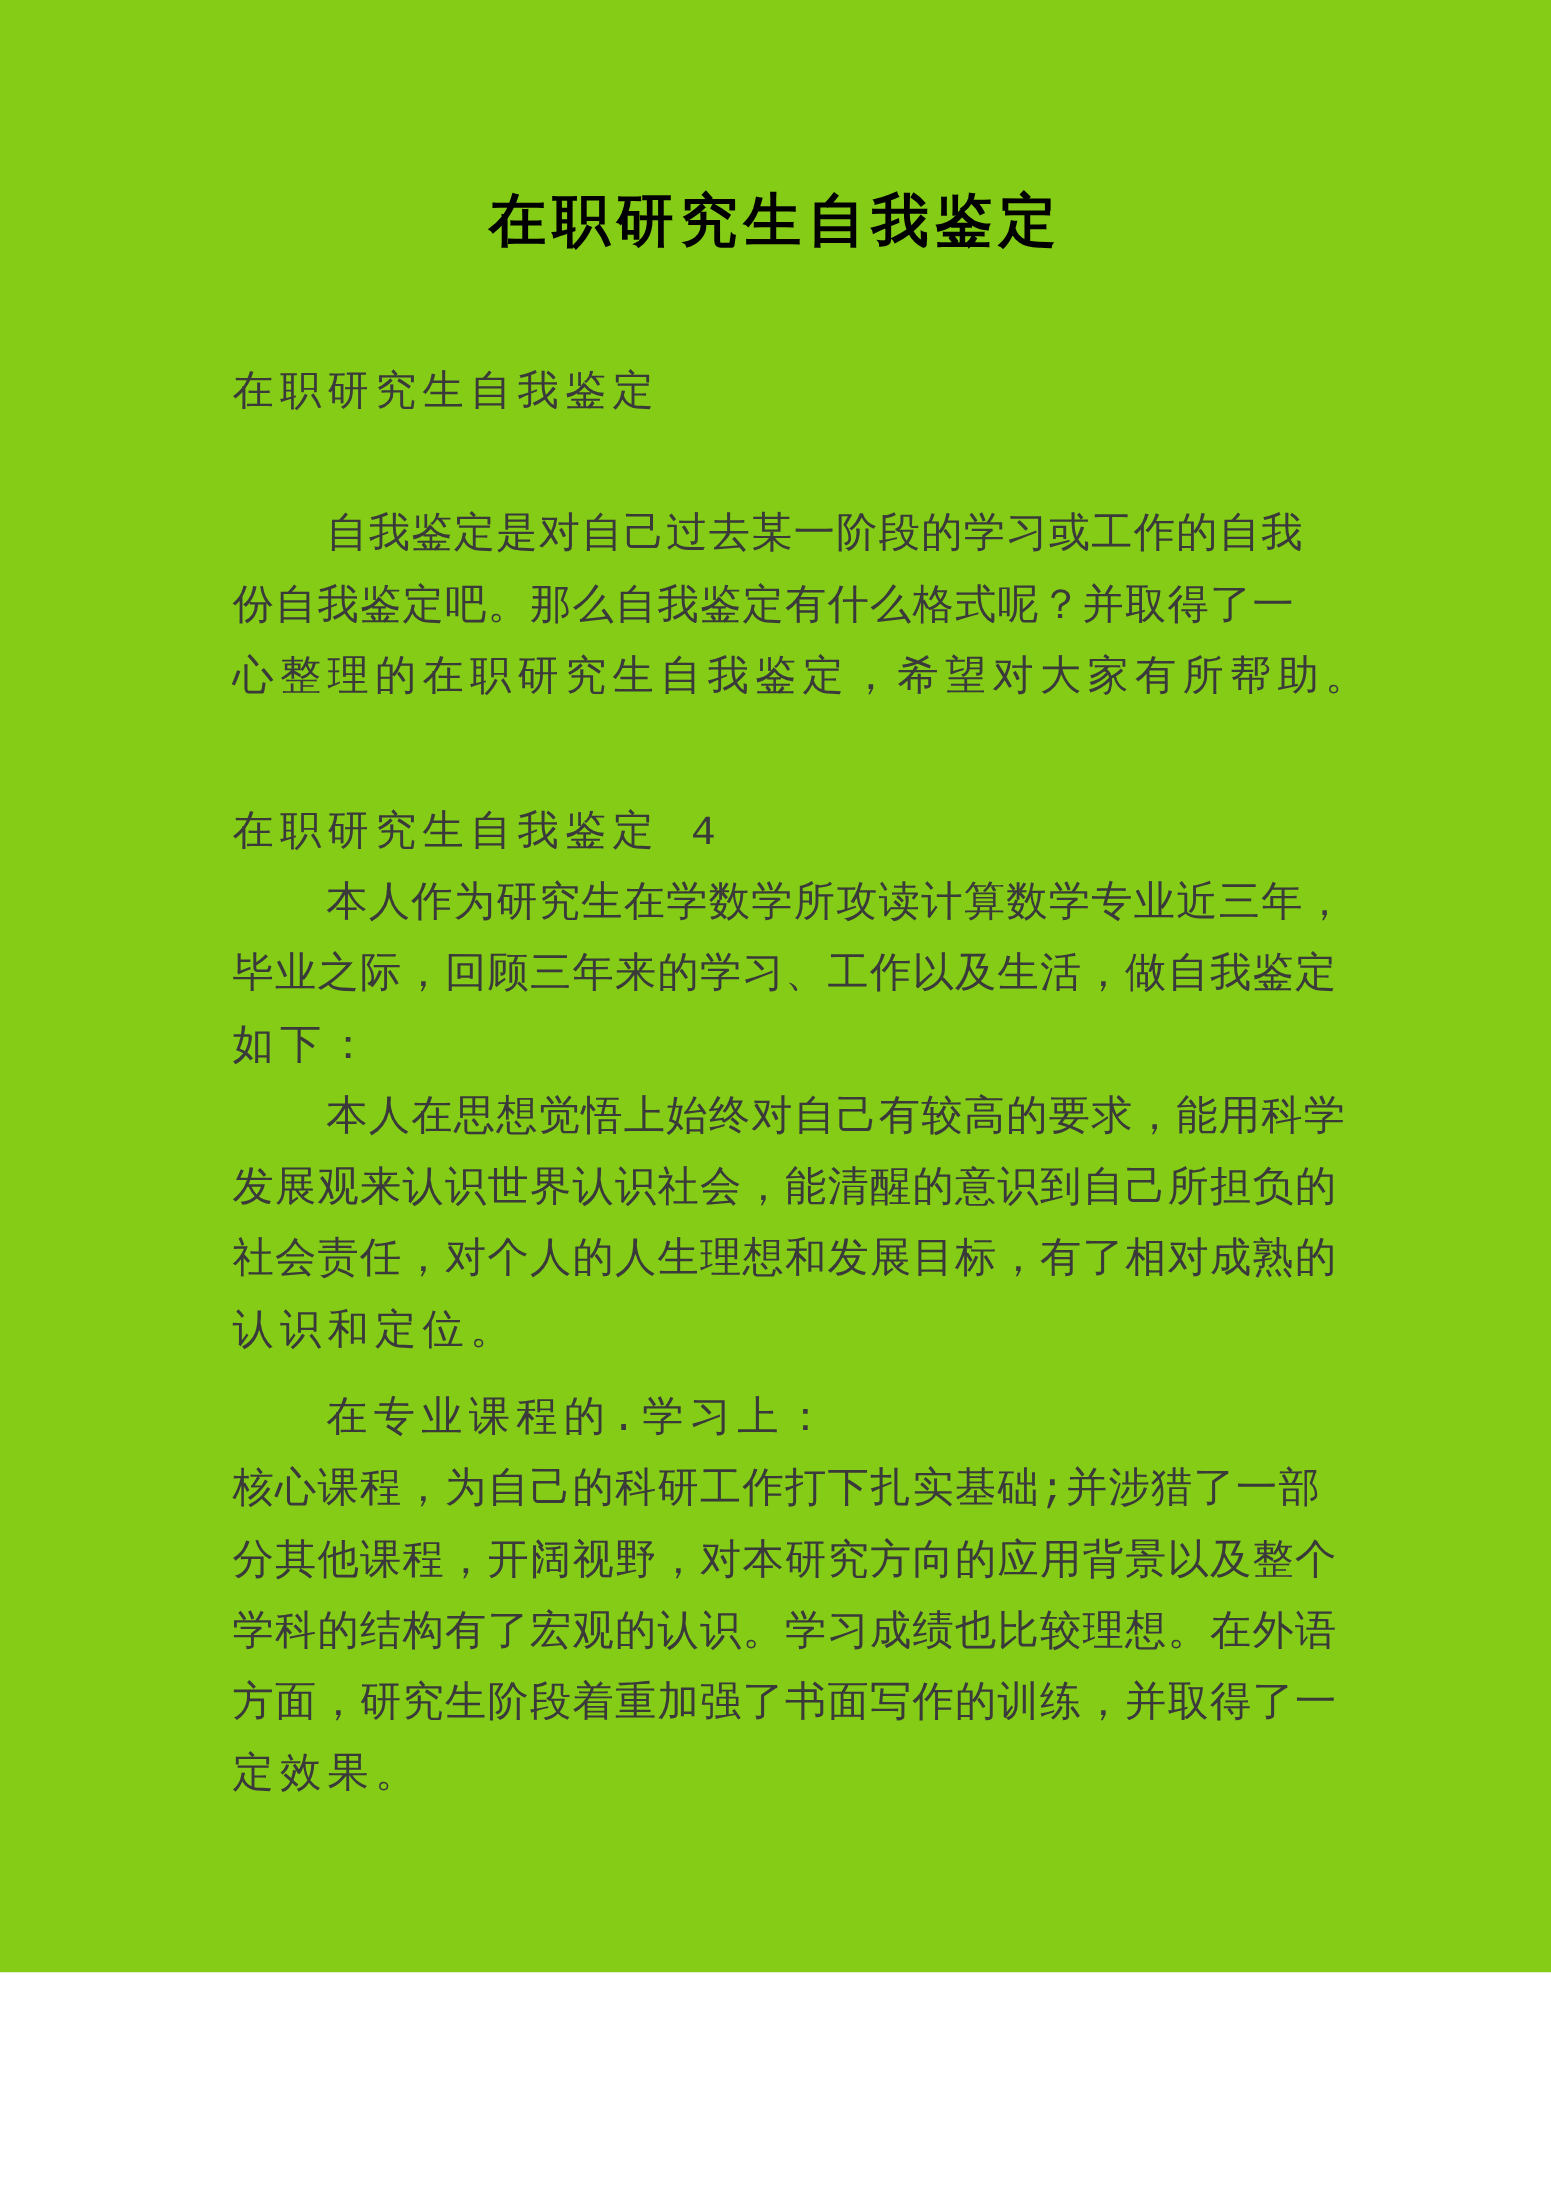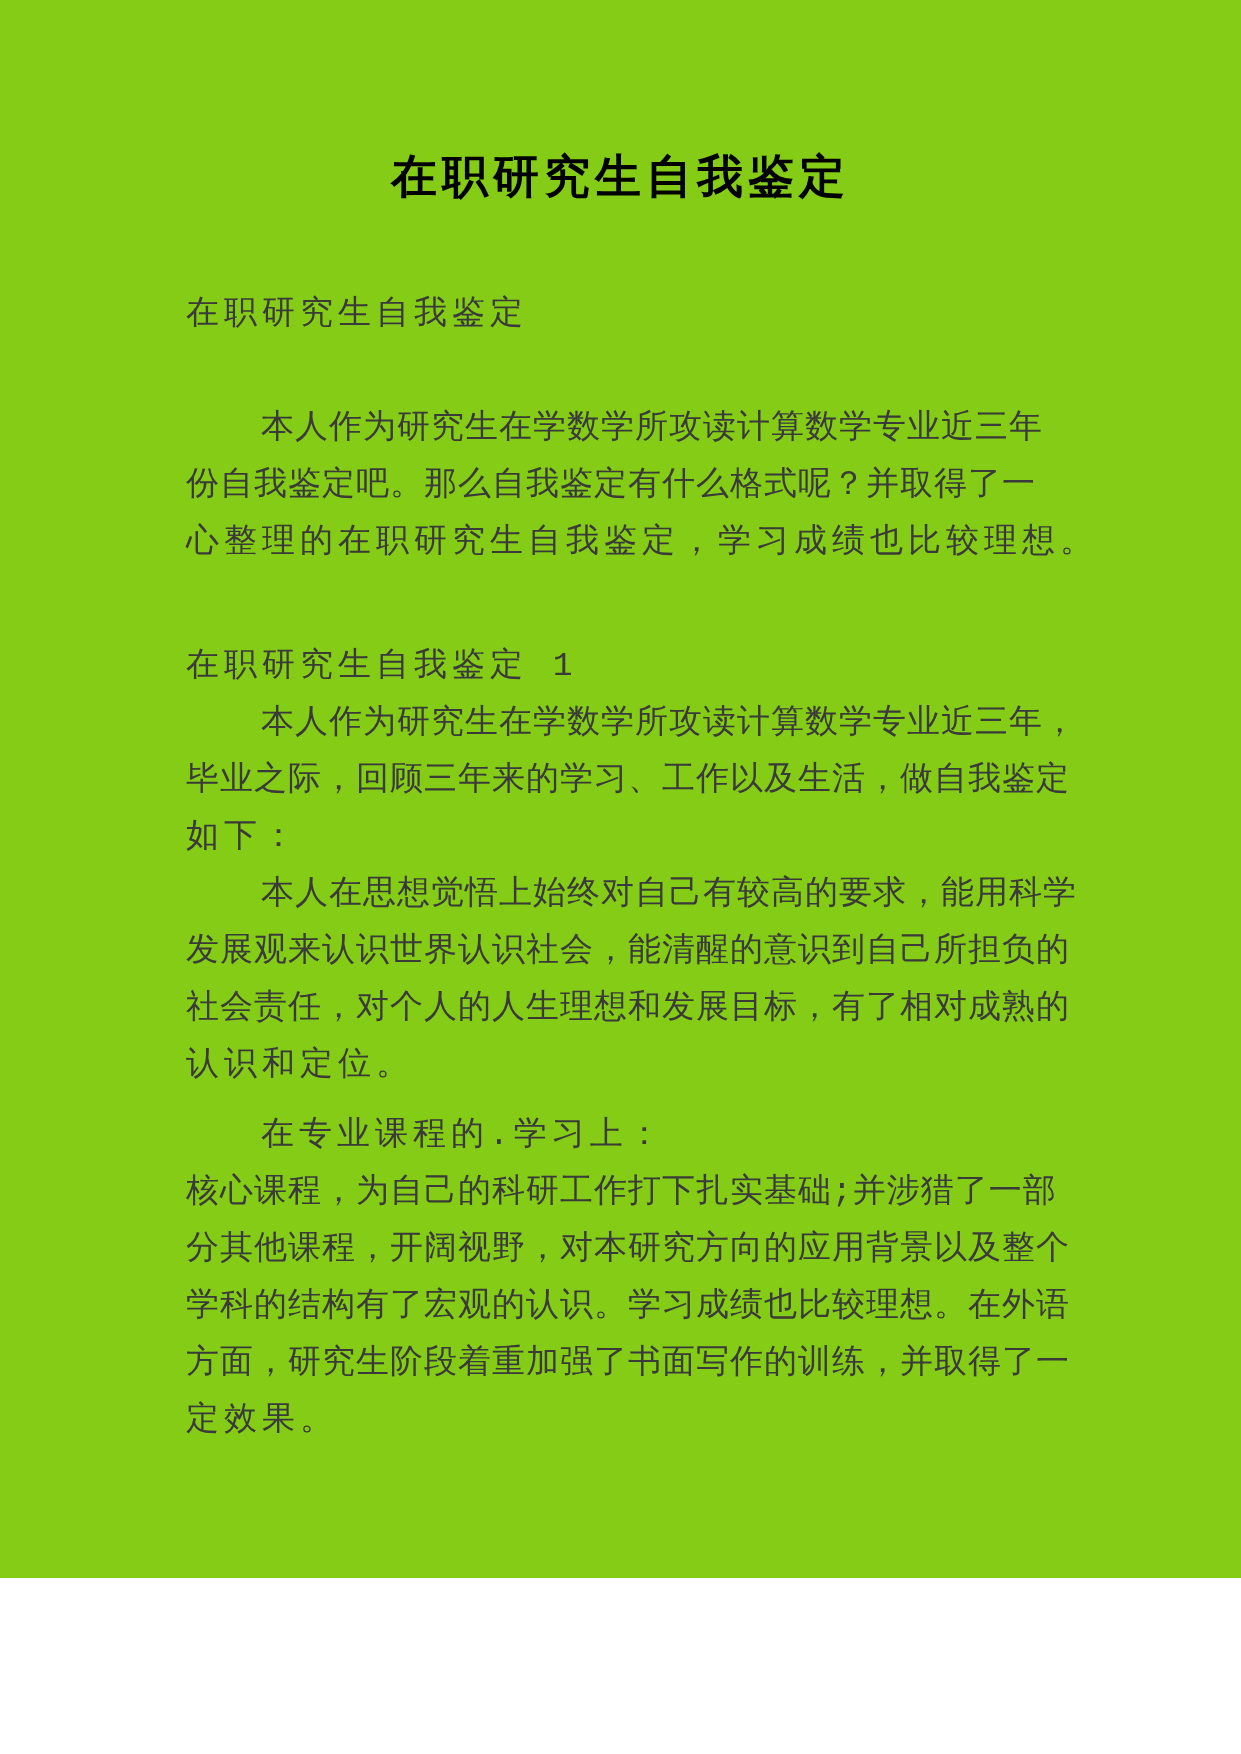--- a/index.html
+++ b/index.html
@@ -57,26 +57,26 @@
 </head>
 <body>
 
 <div class="page">
   <h1 class="doc-title">在职研究生自我鉴定</h1>
   <div class="content">
       <div class="para para-label">
         <div class="line">在职研究生自我鉴定</div>
       </div>
       <div class="para para-intro">
-        <div class="line fill indent">本人作为研究生在学数学所攻读计算数学专业近三年</div>
+        <div class="line fill indent">自我鉴定是对自己过去某一阶段的学习或工作的自我</div>
         <div class="line fill">份自我鉴定吧。那么自我鉴定有什么格式呢？并取得了一</div>
-        <div class="line">心整理的在职研究生自我鉴定，学习成绩也比较理想。</div>
+        <div class="line">心整理的在职研究生自我鉴定，希望对大家有所帮助。</div>
       </div>
       <div class="para para-heading">
-        <div class="line">在职研究生自我鉴定 1</div>
+        <div class="line">在职研究生自我鉴定 4</div>
       </div>
       <div class="para para-body">
         <div class="line fill indent">本人作为研究生在学数学所攻读计算数学专业近三年，</div>
         <div class="line fill">毕业之际，回顾三年来的学习、工作以及生活，做自我鉴定</div>
         <div class="line">如下：</div>
       </div>
       <div class="para para-body">
         <div class="line fill indent">本人在思想觉悟上始终对自己有较高的要求，能用科学</div>
         <div class="line fill">发展观来认识世界认识社会，能清醒的意识到自己所担负的</div>
         <div class="line fill">社会责任，对个人的人生理想和发展目标，有了相对成熟的</div>

